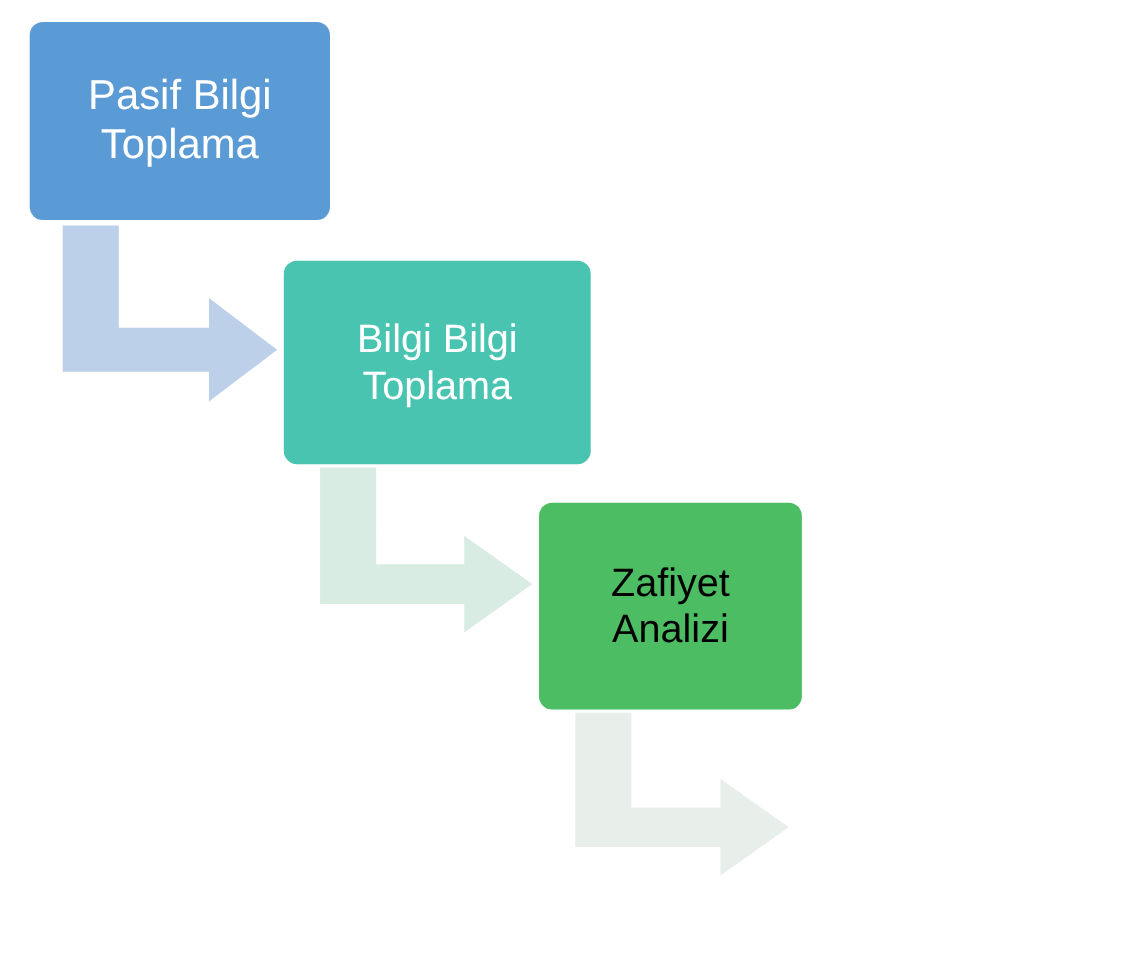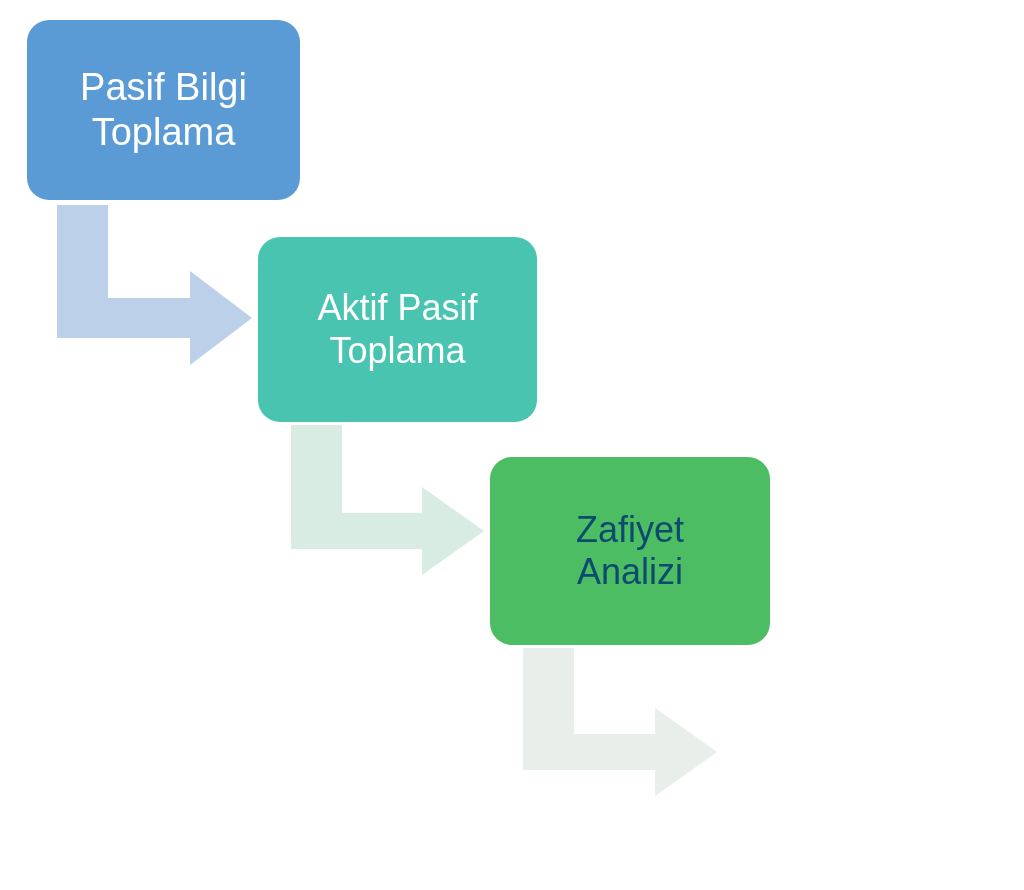--- a/index.html
+++ b/index.html
@@ -10,21 +10,21 @@
   #canvas {
     position: relative;
     width: 1024px;
     height: 890px;
     background: #ffffff;
     overflow: hidden;
     font-family: "Liberation Sans", "DejaVu Sans", sans-serif;
   }
   .node {
     position: absolute;
-    border-radius: 22px;
+    border-radius: 12px;
     display: flex;
     align-items: center;
     justify-content: center;
     text-align: center;
     color: #ffffff;
     font-weight: 400;
     line-height: 1.18;
     box-sizing: border-box;
     padding: 24px 12px;
     -webkit-font-smoothing: antialiased;
@@ -66,23 +66,23 @@
       <path id="conn-path-2" d="M 0 0 L 51 0 L 51 86 L 132 86 L 132 60 L 194 104 L 132 148 L 132 122 L 0 122 Z" fill="#e8eee9"></path>
     </svg>
   </div>
 
   <div class="node" id="node-0" style="left: 27px; top: 20px; width: 273px; height: 180px; background: rgb(91, 155, 213); color: rgb(255, 255, 255); font-size: 38px;">
     <span class="node-label">Pasif Bilgi
 Toplama</span>
   </div>
 
   <div class="node" id="node-1" style="left: 258px; top: 237px; width: 279px; height: 185px; background: rgb(72, 196, 176); color: rgb(255, 255, 255); font-size: 36px;">
-    <span class="node-label">Aktif Pasif
+    <span class="node-label">Bilgi Bilgi
 Toplama</span>
   </div>
 
-  <div class="node" id="node-2" style="left: 490px; top: 457px; width: 280px; height: 188px; background: rgb(76, 189, 99); color: #0c4a6e; font-size: 36px;">
+  <div class="node" id="node-2" style="left: 490px; top: 457px; width: 239px; height: 188px; background: rgb(76, 189, 99); color: #000000; font-size: 36px;">
     <span class="node-label">Zafiyet
 Analizi</span>
   </div>
 
 
 </div>
 
 </body></html>

